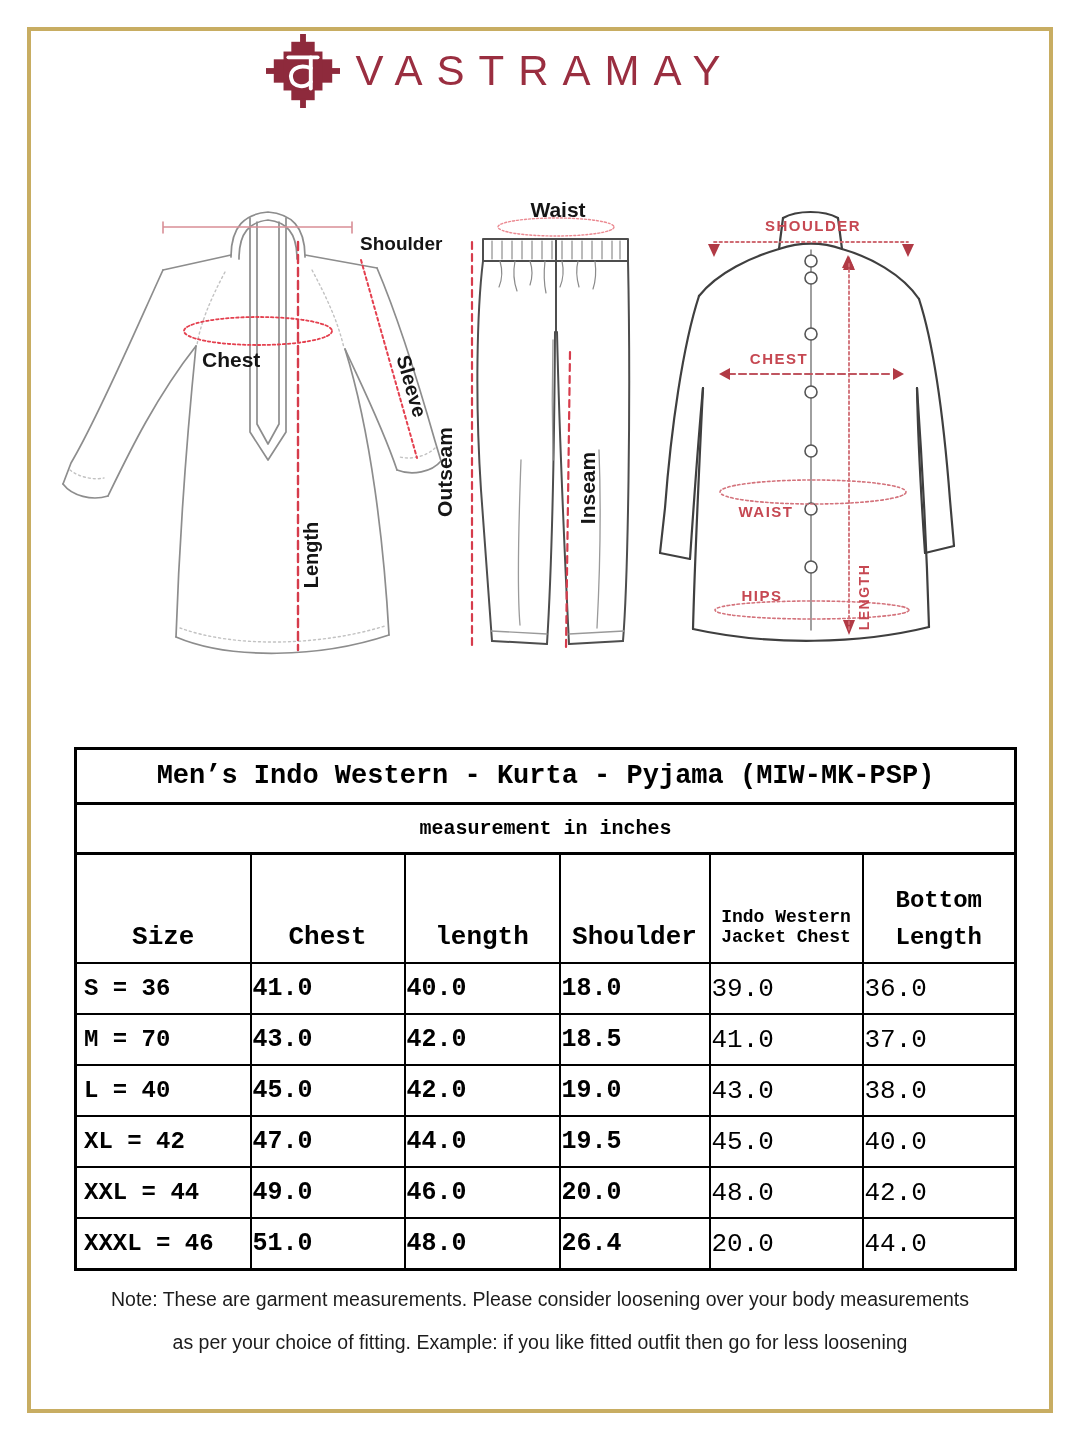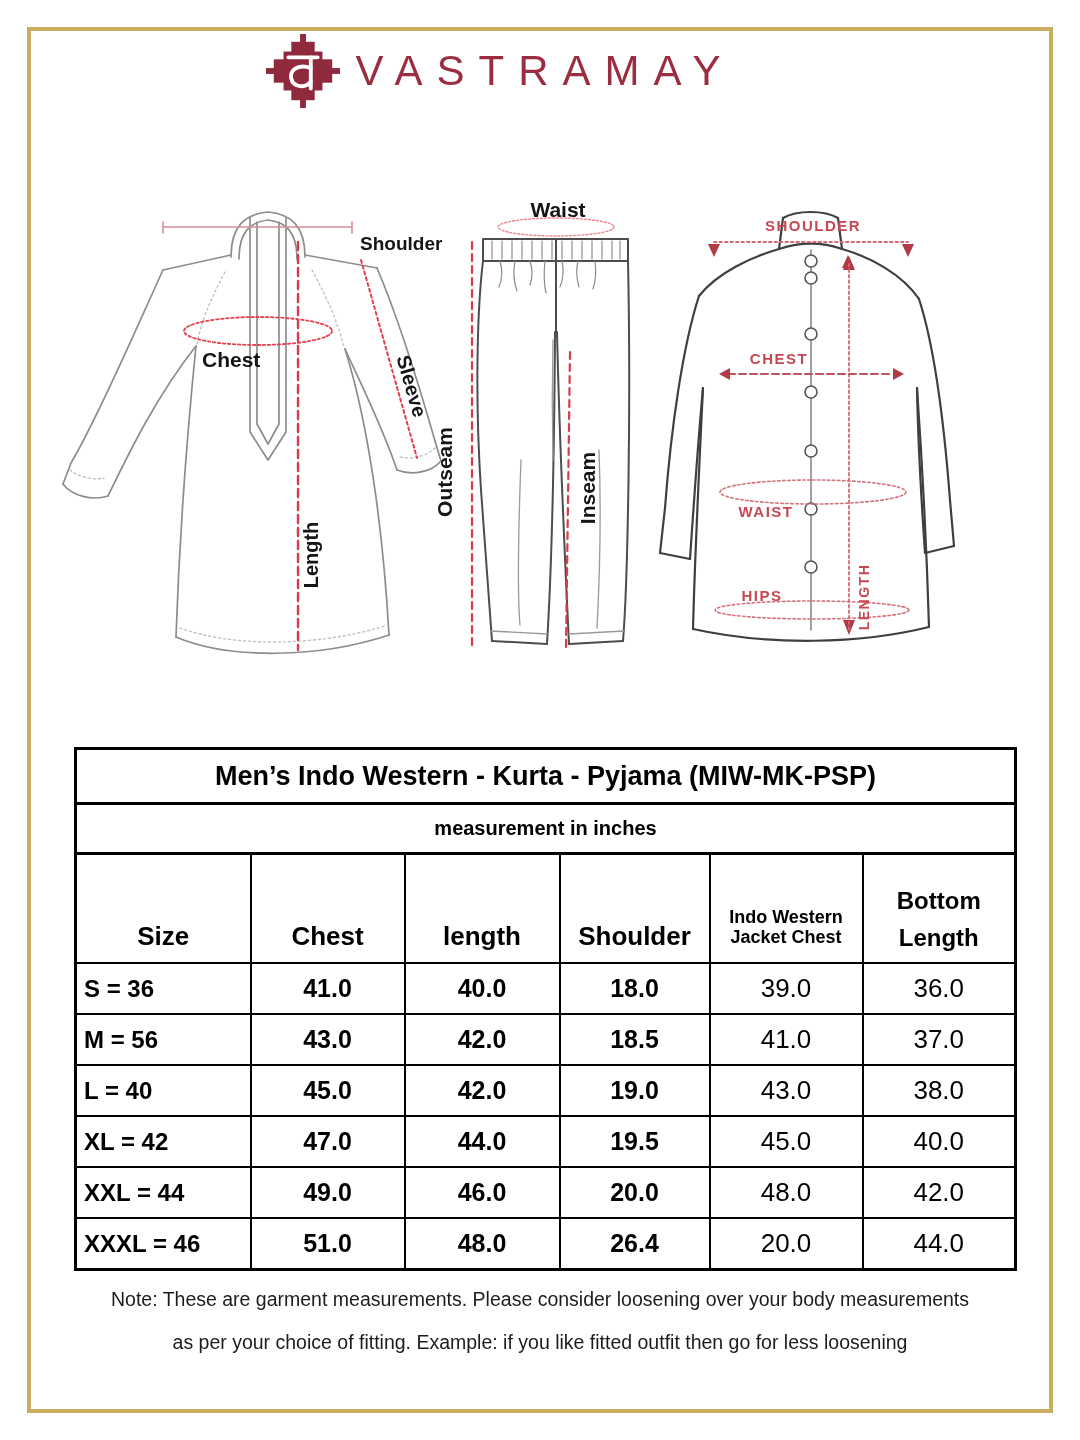--- a/index.html
+++ b/index.html
@@ -10,33 +10,33 @@
   
   .brand{position:absolute;top:34px;left:0;width:1000px;display:flex;
          justify-content:center;align-items:center;gap:16px;}
   .brand-word{font-size:42px;letter-spacing:14px;color:#9a2e40;font-weight:400;}
   
   .diagrams{position:absolute;left:0;top:160px;width:1080px;height:560px;}
   .diagrams text{font-family:"Liberation Sans", sans-serif;}
   .lbl-black{fill:#151515;font-weight:600;}
   .lbl-red{fill:#c64852;font-weight:700;letter-spacing:1.5px;}
   
-  .chart-wrap{position:absolute;left:74px;top:747px;width:760px;}
+  .chart-wrap{position:absolute;left:74px;top:747px;width:760px;font-family:Liberation Mono, monospace;}
   table.size-chart{border-collapse:collapse;table-layout:fixed;width:940px;
                    border:3px solid #000;color:#000;}
   table.size-chart td,table.size-chart th{border:2px solid #000;overflow:hidden;}
   tr.title-row td{border-bottom:3px solid #000;height:50px;text-align:center;
                   font-size:27px;font-weight:700;}
   tr.subtitle-row td{border-bottom:3px solid #000;height:45px;text-align:center;
                      font-size:20px;font-weight:700;}
   tr.header-row th{height:92px;vertical-align:bottom;text-align:center;
                    font-size:26px;font-weight:700;padding-bottom:10px;}
   tr.header-row th.small-head{font-size:18px;line-height:1.15;padding-bottom:14px;}
   tr.header-row th.bottom-head{font-size:24px;line-height:1.55;padding-bottom:6px;}
-  tr.data-row td{height:47px;font-size:25px;font-weight:700;text-align:center;}
+  tr.data-row td{height:47px;font-size:25px;font-weight:700;text-align:left;}
   tr.data-row td.size-cell{text-align:left;padding-left:7px;font-size:24px;}
   tr.data-row td.light-cell{font-weight:400;font-size:26px;}
   
   .note{position:absolute;left:40px;right:40px;top:1278px;text-align:center;
         font-size:19.5px;line-height:2.2;color:#1c1c1c;}
 </style>
 </head>
 <body>
 
 <div class="gold-frame"></div>
@@ -212,21 +212,21 @@
       </tr>
       <tr class="data-row">
         <td class="size-cell">S = 36</td>
         <td>41.0</td>
         <td>40.0</td>
         <td>18.0</td>
         <td class="light-cell">39.0</td>
         <td class="light-cell">36.0</td>
       </tr>
       <tr class="data-row">
-        <td class="size-cell">M = 56</td>
+        <td class="size-cell">M = 70</td>
         <td>43.0</td>
         <td>42.0</td>
         <td>18.5</td>
         <td class="light-cell">41.0</td>
         <td class="light-cell">37.0</td>
       </tr>
       <tr class="data-row">
         <td class="size-cell">L = 40</td>
         <td>45.0</td>
         <td>42.0</td>

